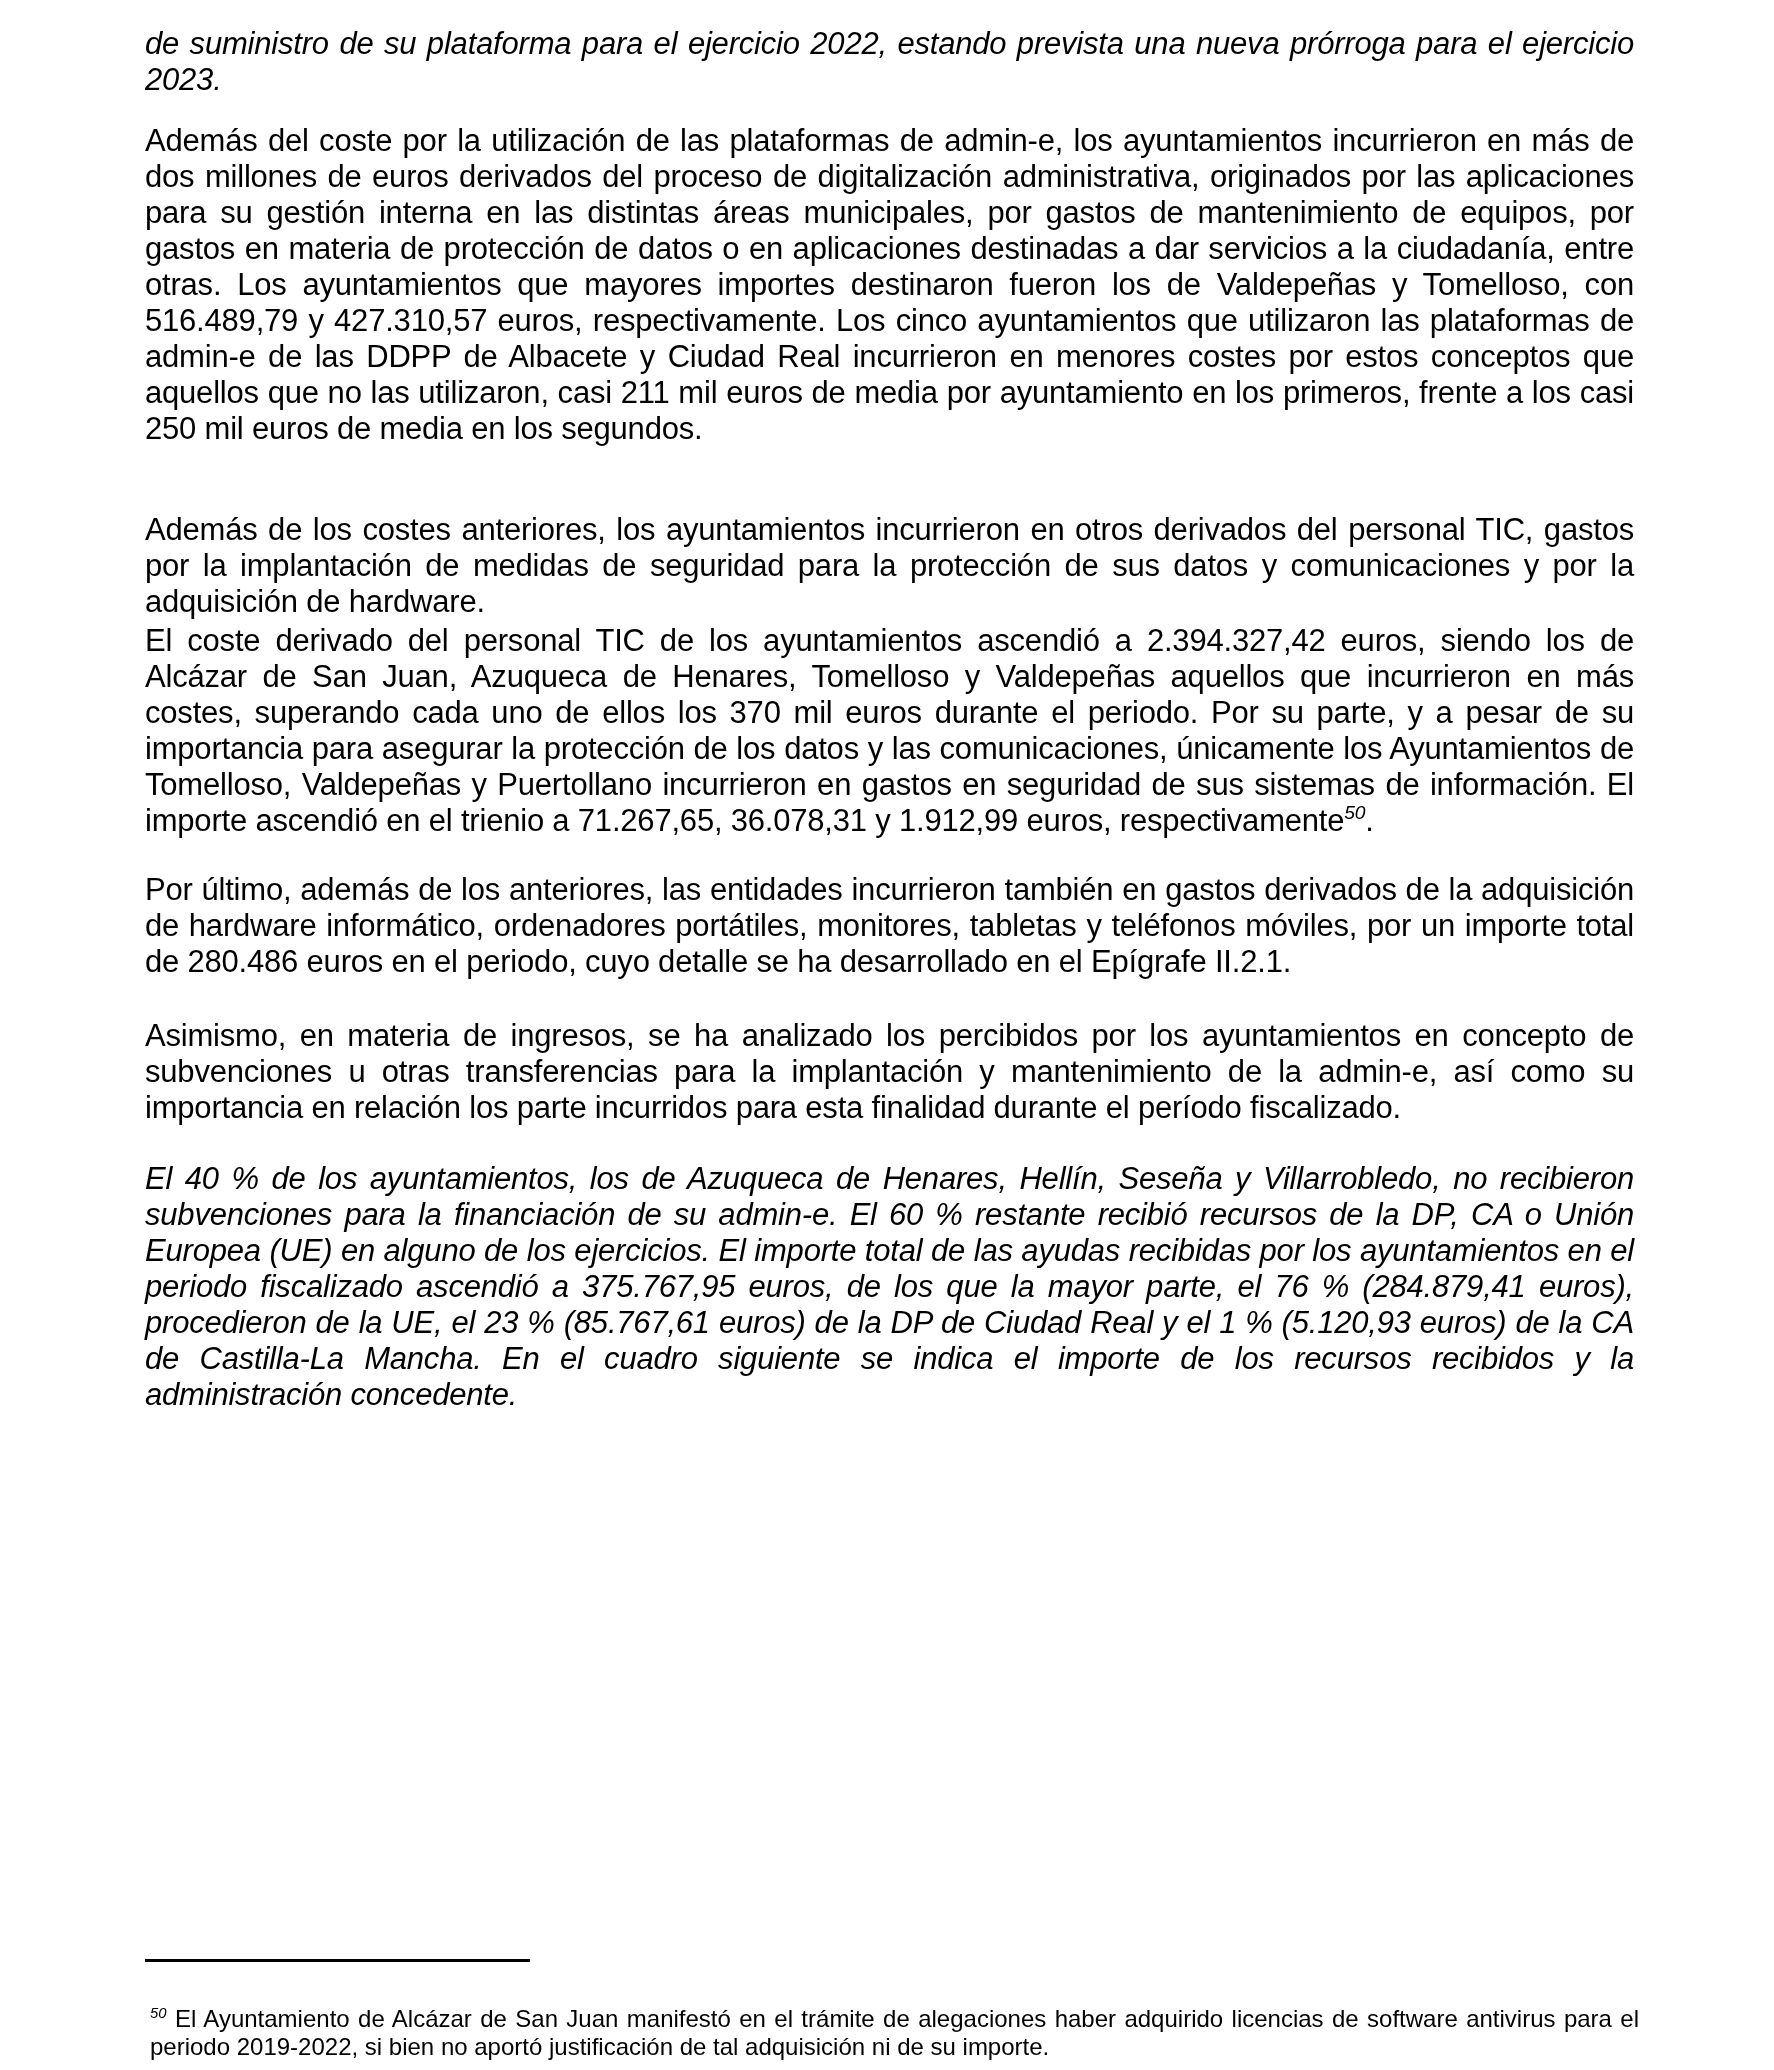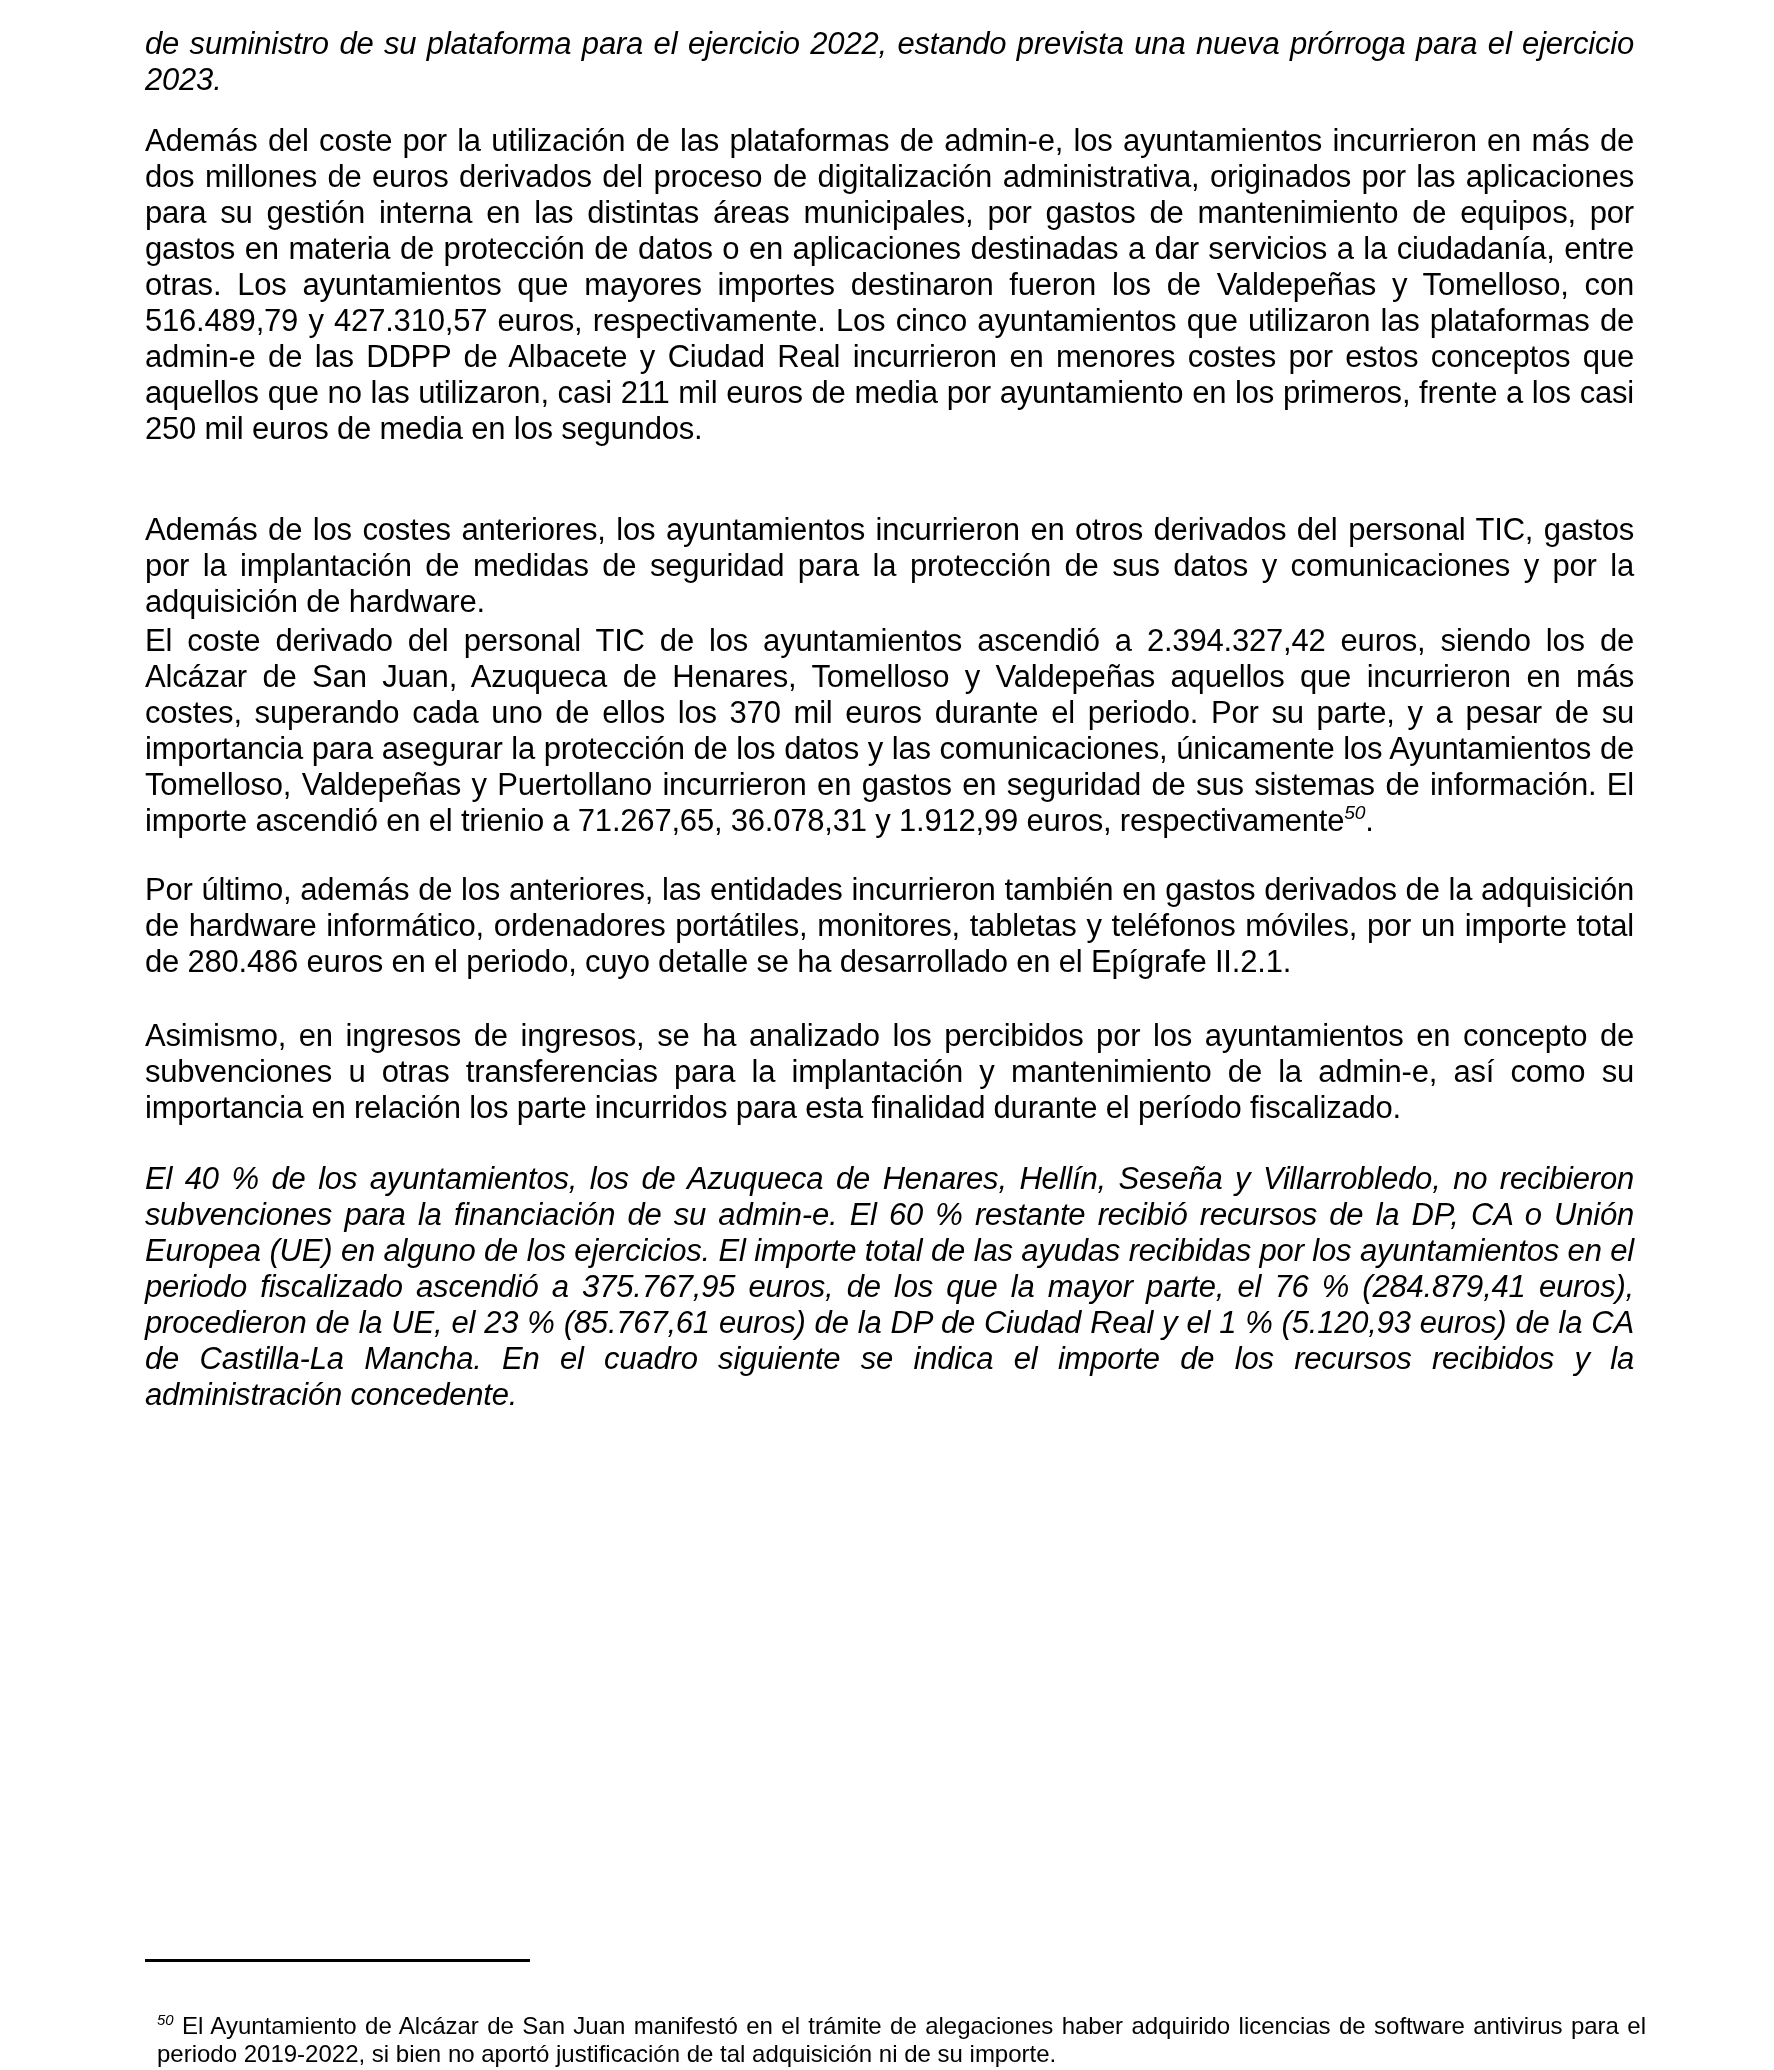--- a/index.html
+++ b/index.html
@@ -39,21 +39,21 @@
       top: 1959px;
       width: 385px;
       height: 2.5px;
       background: #000000;
     }
     .footnote {
       position: absolute;
       left: 145px;
       width: 1489px;
       top: 2000px;
-      margin: 12px;
+      margin: 5px;
       font-size: 24px;
       line-height: 27.6px;
       text-align: justify;
       text-align-last: left;
     }
   </style>
 </head>
 <body>
 
 <div>
@@ -72,21 +72,21 @@
 
   <p class="para" style="top:623px;">
     <span>El coste derivado del personal TIC de los ayuntamientos ascendió a 2.394.327,42 euros, siendo los de Alcázar de San Juan, Azuqueca de Henares, Tomelloso y Valdepeñas aquellos que incurrieron en más costes, superando cada uno de ellos los 370 mil euros durante el periodo. Por su parte, y a pesar de su importancia para asegurar la protección de los datos y las comunicaciones, únicamente los Ayuntamientos de Tomelloso, Valdepeñas y Puertollano incurrieron en gastos en seguridad de sus sistemas de información. El importe ascendió en el trienio a 71.267,65, 36.078,31 y 1.912,99 euros, respectivamente</span><sup>50</sup><span>.</span>
   </p>
 
   <p class="para" style="top:872px;">
     <span>Por último, además de los anteriores, las entidades incurrieron también en gastos derivados de la adquisición de hardware informático, ordenadores portátiles, monitores, tabletas y teléfonos móviles, por un importe total de 280.486 euros en el periodo, cuyo detalle se ha desarrollado en el Epígrafe II.2.1.</span>
   </p>
 
   <p class="para" style="top:1018px;">
-    <span>Asimismo, en ingresos de </span><b>ingresos</b><span>, se ha analizado los percibidos por los ayuntamientos en concepto de subvenciones u otras transferencias para la implantación y mantenimiento de la admin-e, así como su importancia en relación los parte incurridos para esta finalidad durante el período fiscalizado.</span>
+    <span>Asimismo, en materia de </span><b>ingresos</b><span>, se ha analizado los percibidos por los ayuntamientos en concepto de subvenciones u otras transferencias para la implantación y mantenimiento de la admin-e, así como su importancia en relación los parte incurridos para esta finalidad durante el período fiscalizado.</span>
   </p>
 
   <p class="para" style="top:1161px;font-style:italic;">
     <span>El 40 % de los ayuntamientos, los de Azuqueca de Henares, Hellín, Seseña y Villarrobledo, no recibieron subvenciones para la financiación de su admin-e. El 60 % restante recibió recursos de la DP, CA o Unión Europea (UE) en alguno de los ejercicios. El importe total de las ayudas recibidas por los ayuntamientos en el periodo fiscalizado ascendió a 375.767,95 euros, de los que la mayor parte, el 76 % (284.879,41 euros), procedieron de la UE, el 23 % (85.767,61 euros) de la DP de Ciudad Real y el 1 % (5.120,93 euros) de la CA de Castilla-La Mancha. En el cuadro siguiente se indica el importe de los recursos recibidos y la administración concedente.</span>
   </p>
 
   <div class="footnote-rule"></div>
 
   <p class="footnote">
     <sup>50</sup><span> El Ayuntamiento de Alcázar de San Juan manifestó en el trámite de alegaciones haber adquirido licencias de software antivirus para el periodo 2019-2022, si bien no aportó justificación de tal adquisición ni de su importe.</span>

